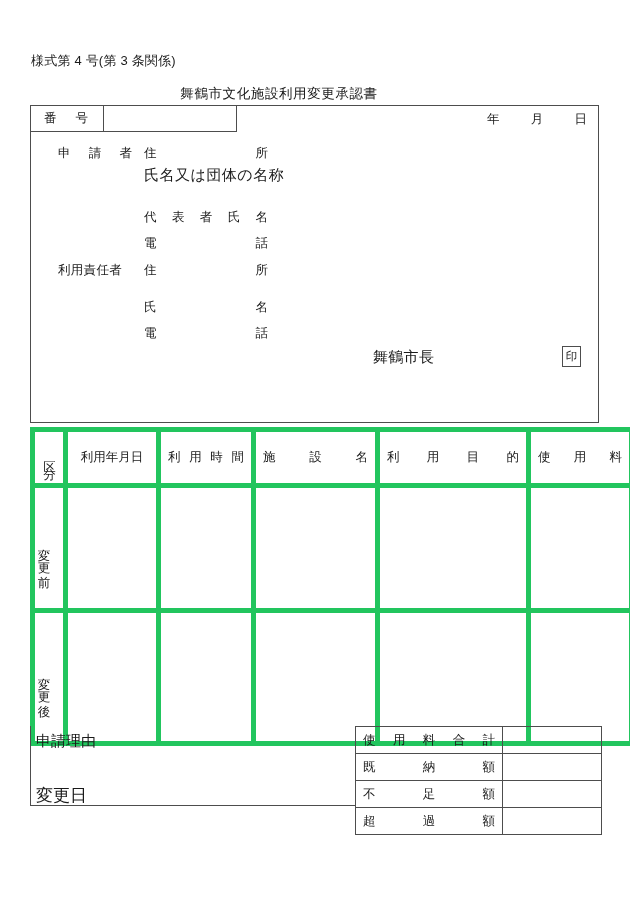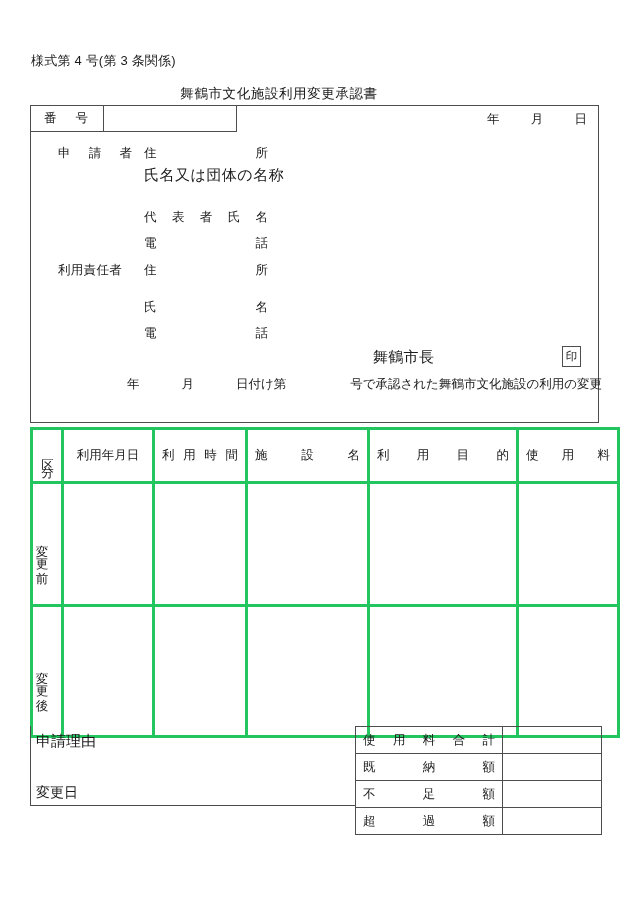--- a/index.html
+++ b/index.html
@@ -123,21 +123,21 @@
   }
 
   
   #main-table {
     left: 30px; top: 427px;
     width: 569px;
     border-collapse: collapse;
     table-layout: fixed;
   }
   #main-table td {
-    border: 3px solid #22c55e;
+    border: 5px solid #22c55e;
     font-size: 12.5px;
     padding: 0;
     vertical-align: middle;
   }
   .col-div  { width: 28px;  }
   .col-date { width: 88px;  }
   .col-time { width: 90px;  }
   .col-fac  { width: 119px; }
   .col-purp { width: 146px; }
   .col-fee  { width: 98px;  }
@@ -171,21 +171,21 @@
   .data-row td { height: 120px; }
   .data-row-2 td { height: 128px; }
   #bottom-left {
     left: 30px; top: 726px;
     width: 326px; height: 80px;
     border: 1px solid #4d4d4d;
     border-top: none;
     box-sizing: border-box;
   }
   #reason-label { left: 36px; top: 732px; font-size: 15px; }
-  #changedate-label { left: 36px; top: 784px; font-size: 14px; }
+  #changedate-label { left: 36px; top: 784px; font-size: 17px; }
 
   #fee-table {
     position: absolute;
     left: 355px; top: 726px;
     width: 244px;
     border-collapse: collapse;
     table-layout: fixed;
   }
   #fee-table td {
     border: 1px solid #4d4d4d;
@@ -261,29 +261,20 @@
   </div>
 
   <div class="abs spread" id="manager-tel">
     <span>電</span>
     <span>話</span>
   </div>
 
   <div class="abs" id="mayor-name">舞鶴市長</div>
   <div class="abs" id="seal-box">印</div>
 
-  <div class="abs" id="approval-line-1">
-    <span>年</span>
-    <span class="gap-a"></span>
-    <span>月</span>
-    <span class="gap-b"></span>
-    <span>日付け第</span>
-    <span class="gap-c"></span>
-    <span>号で承認された舞鶴市文化施設の利用の変更</span>
-  </div>
 
   <table class="abs" id="main-table">
     <tbody>
         <tr>
       <td class="col-div th-cell">
         <div class="vertical-label">
           <span>区分</span>
         </div>
       </td>
       <td class="col-date th-cell">

